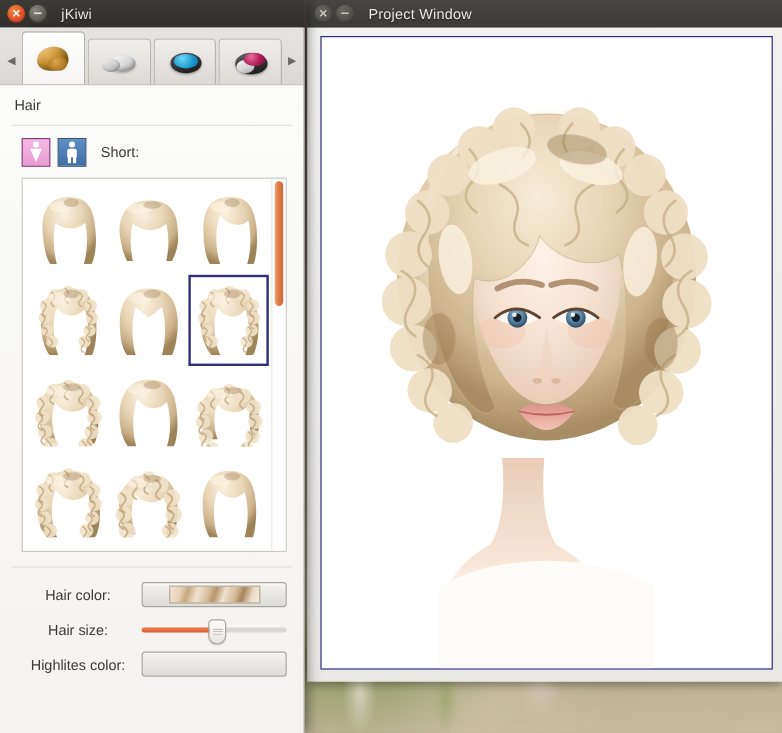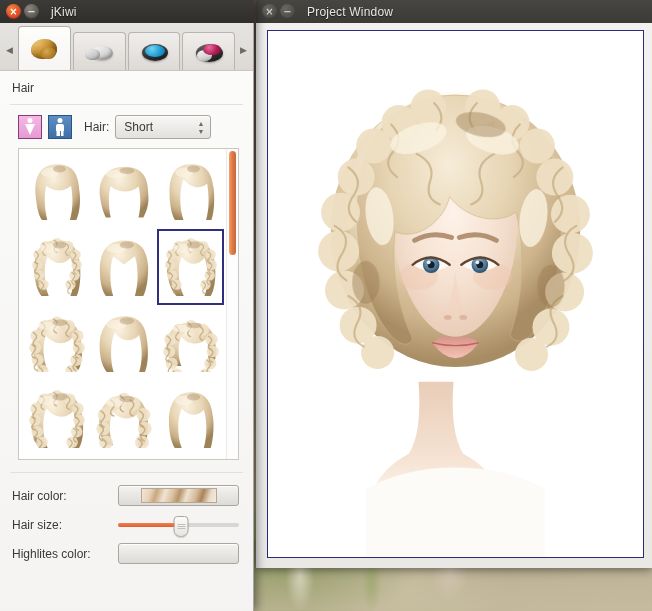--- a/index.html
+++ b/index.html
@@ -313,20 +313,21 @@
   }
 
   
   #controls-sep { height:1px; background:#e2e0dc; margin: 12px 10px 0 10px; }
   #controls {
     padding: 8px 14px 10px 12px;
   }
   .ctrl-row {
     display: flex; align-items: center;
     height: 29px;
+    text-align: center;
   }
   .ctrl-label {
     width: 106px; font-size: 12px; color: #3b3936; flex: 0 0 auto;
   }
   .color-btn {
     flex: 1; height: 21px;
     border: 1px solid #a9a6a0;
     border-radius: 3px;
     background: linear-gradient(180deg,#f4f3f1 0%,#dddbd7 100%);
     box-shadow: inset 0 1px 0 rgba(255,255,255,.85);
@@ -591,28 +592,21 @@
             <div class="fig-body-f"></div>
           </div>
         </div>
         <div class="gender-btn gender-male">
           <div class="fig">
             <div class="fig-head"></div>
             <div class="fig-body-m"></div>
             <div class="fig-legs-m"></div>
           </div>
         </div>
-        <div id="type-label">Hair:</div>
-        <div id="type-spinner">
-          <span id="type-spinner-value">Short</span>
-          <span class="spin-arrows">
-            <i>▲</i>
-            <i>▼</i>
-          </span>
-        </div>
+        <div id="type-label">Short:</div>
       </div>
 
       <div id="grid-wrap">
         <div id="grid">
             <div class="hcell">
               <div class="hair-thumb">
                 <svg class="hsvg" viewBox="0 0 46 54" preserveAspectRatio="xMidYMid meet">
                   <defs>
                     <radialGradient id="g1" cx="40%" cy="25%" r="75%">
                       <stop offset="0%" stop-color="#faf1df"></stop>

